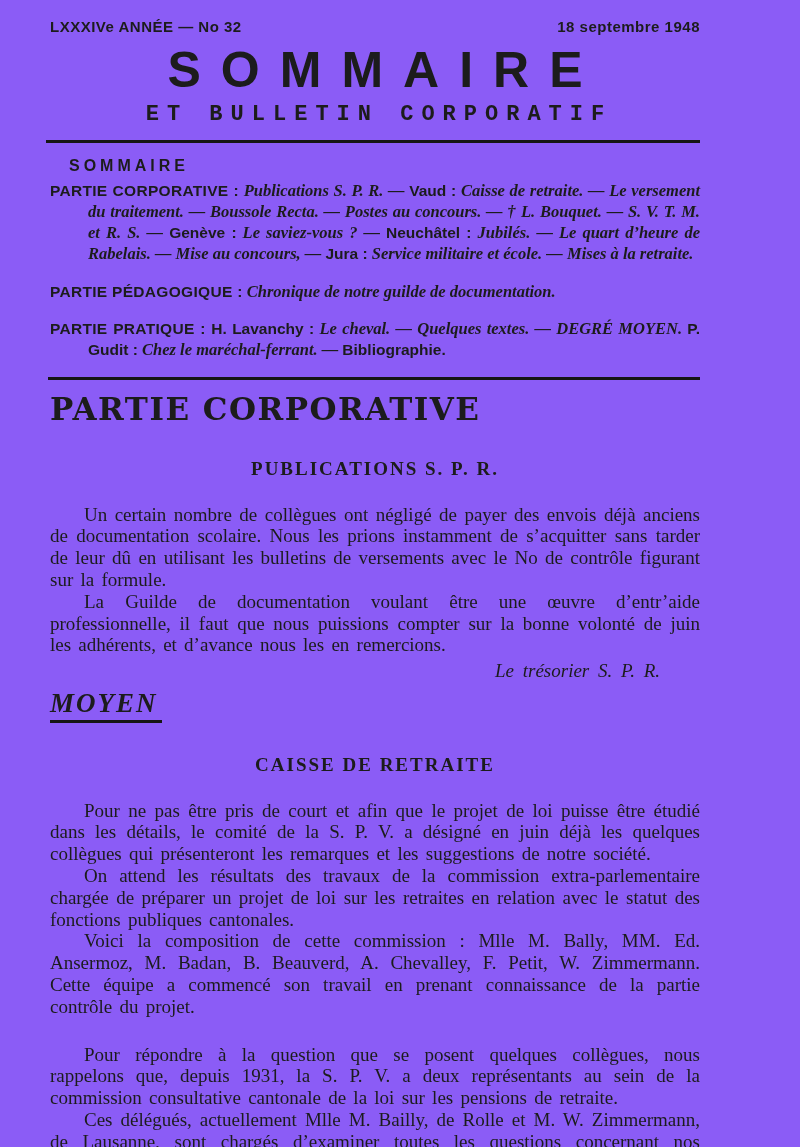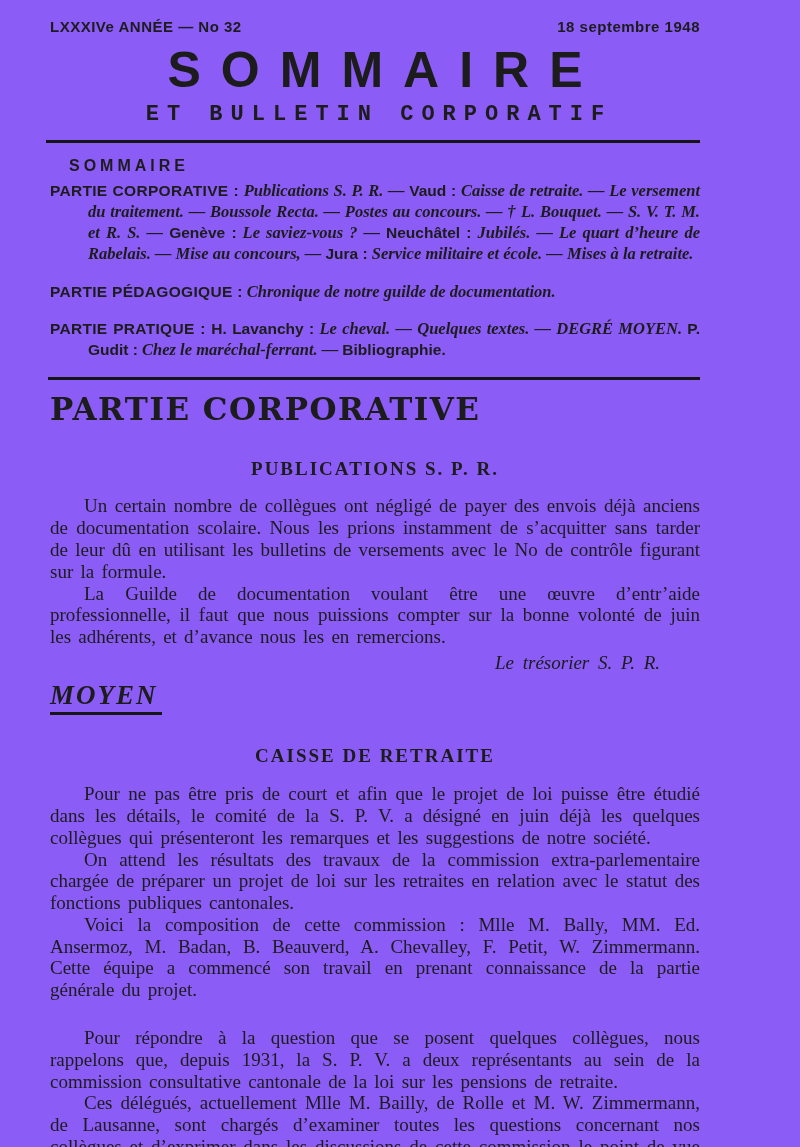--- a/index.html
+++ b/index.html
@@ -95,21 +95,21 @@
     margin-top: 12px;
     line-height: 1.1;
   }
   .article-heading {
     text-align: center;
     font-size: 19px;
     letter-spacing: 2px;
     margin-top: 32px;
     white-space: nowrap;
   }
-  .body-block { margin-top: 8px; }
+  .body-block { margin-top: 24px; }
   .body-block p {
     margin: 0;
     font-size: 19px;
     line-height: 21.8px;
     text-align: justify;
     text-indent: 34px;
     word-spacing: 2.5px;
   }
   .signature {
     text-align: right;
@@ -172,21 +172,21 @@
     </article>
 
     <article>
       <div>
         <h2 class="region-heading">MOYEN</h2>
       </div>
       <h2 class="article-heading caisse-heading">CAISSE  DE  RETRAITE</h2>
       <div class="body-block">
         <p>Pour ne pas être pris de court et afin que le projet de loi puisse être étudié dans les détails, le comité de la S. P. V. a désigné en juin déjà les quelques collègues qui présenteront les remarques et les suggestions de notre société.</p>
         <p>On attend les résultats des travaux de la commission extra-parlementaire chargée de préparer un projet de loi sur les retraites en relation avec le statut des fonctions publiques cantonales.</p>
-        <p>Voici la composition de cette commission : Mlle M. Bally, MM. Ed. Ansermoz, M. Badan, B. Beauverd, A. Chevalley, F. Petit, W. Zimmermann. Cette équipe a commencé son travail en prenant connaissance de la partie générale du projet.</p>
+        <p>Voici la composition de cette commission : Mlle M. Bally, MM. Ed. Ansermoz, M. Badan, B. Beauverd, A. Chevalley, F. Petit, W. Zimmermann. Cette équipe a commencé son travail en prenant connaissance de la partie contrôle du projet.</p>
         <div class="para-gap"></div>
         <p>Pour répondre à la question que se posent quelques collègues, nous rappelons que, depuis 1931, la S. P. V. a deux représentants au sein de la commission consultative cantonale de la loi sur les pensions de retraite.</p>
         <p>Ces délégués, actuellement Mlle M. Bailly, de Rolle et M. W. Zimmermann, de Lausanne, sont chargés d’examiner toutes les questions concernant nos collègues et d’exprimer dans les discussions de cette commission le point de vue de la S. P. V. Présentés par notre société, ils ont été nommés par l’Etat.</p>
       </div>
     </article>
   </section>
 
 </div>
 
 </body></html>

